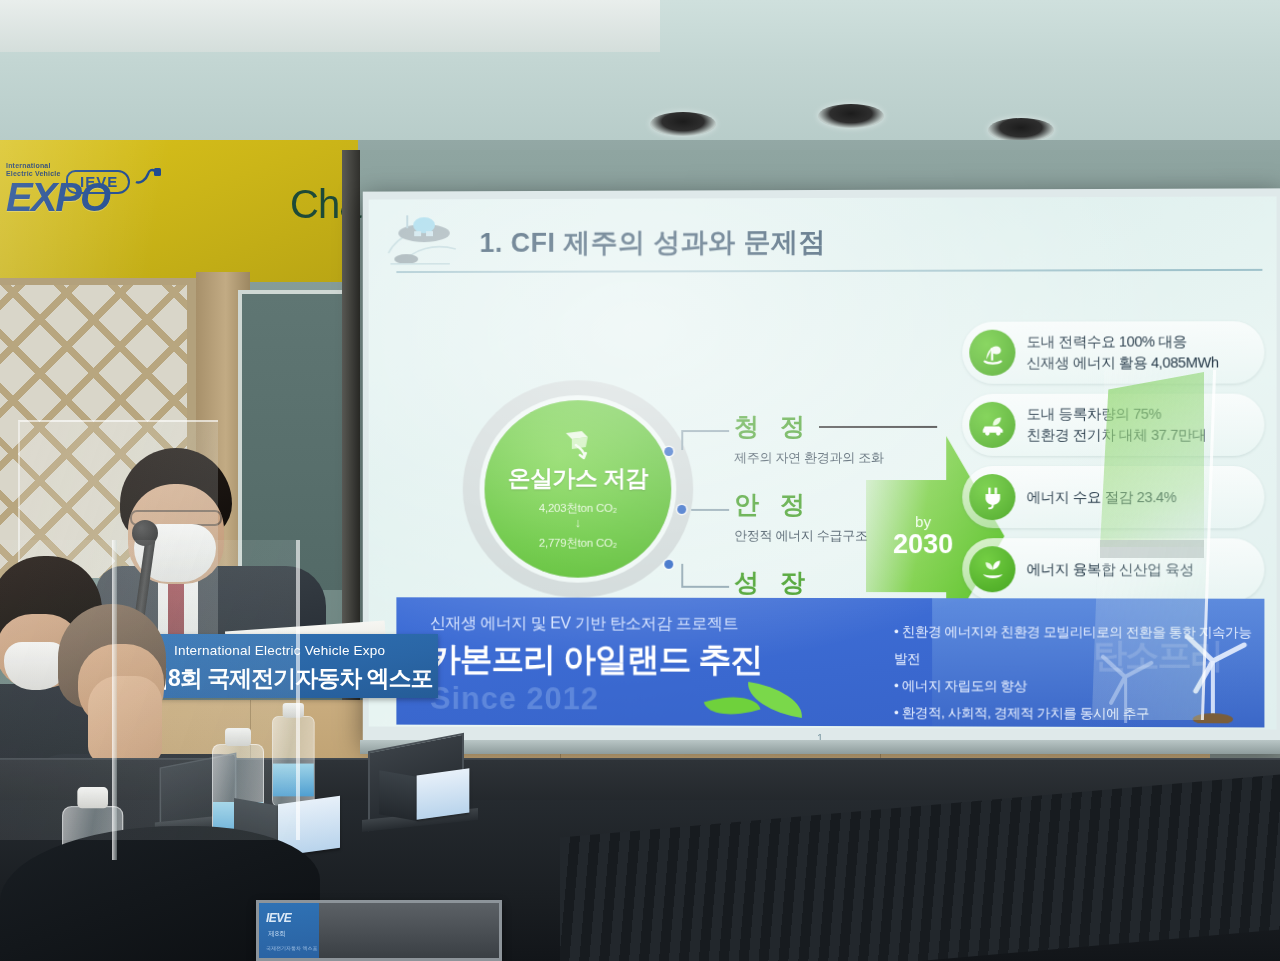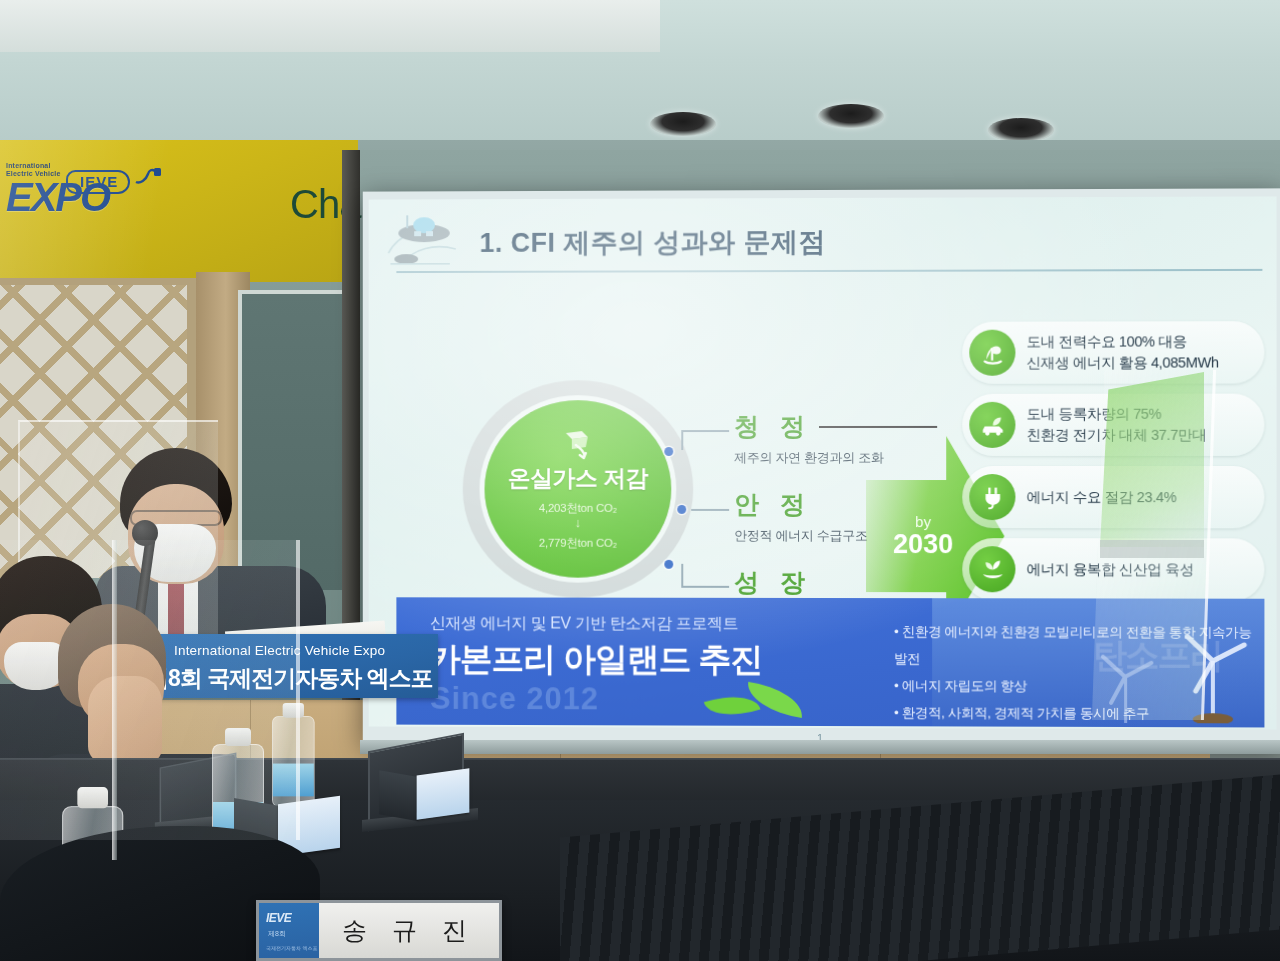--- a/index.html
+++ b/index.html
@@ -677,18 +677,15 @@
   <div class="dark-blob"></div>
   <div class="shield-big"></div>
   <div class="glass-sep" style="left:112px;top:540px;height:320px;"></div>
 
   <div class="nameplate">
     <div class="np-left">
       <div class="np-logo">IEVE</div>
       <div class="np-sub">제8회</div>
       <div class="np-sub2">국제전기자동차 엑스포</div>
     </div>
-    <div class="np-right">
-      <div class="np-name">송 규 진</div>
-    </div>
   </div>
 
 </div>
 
 </body></html>

